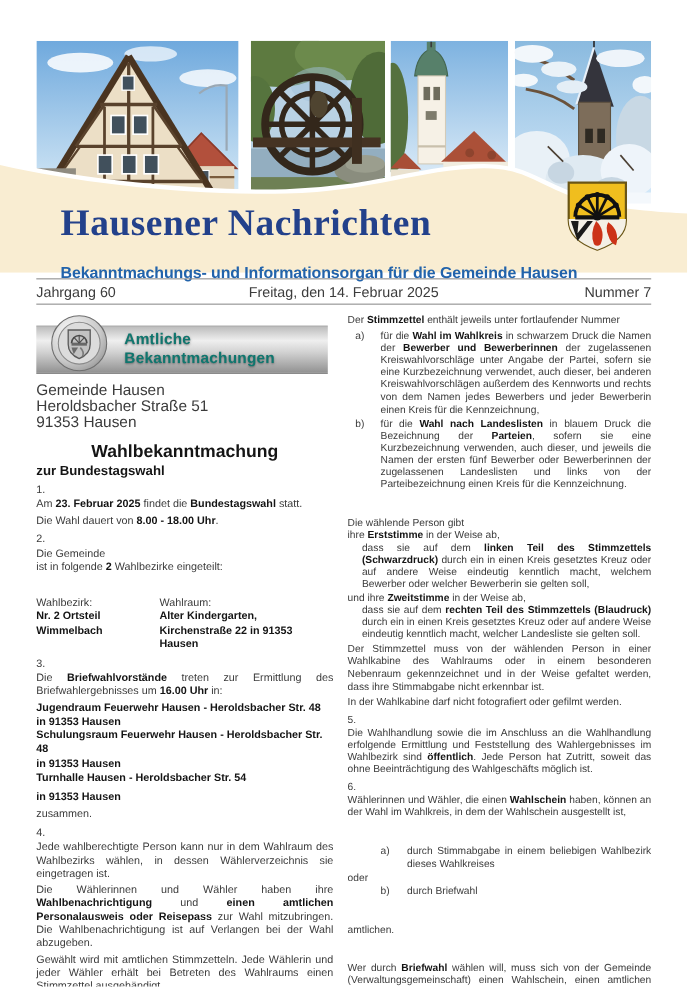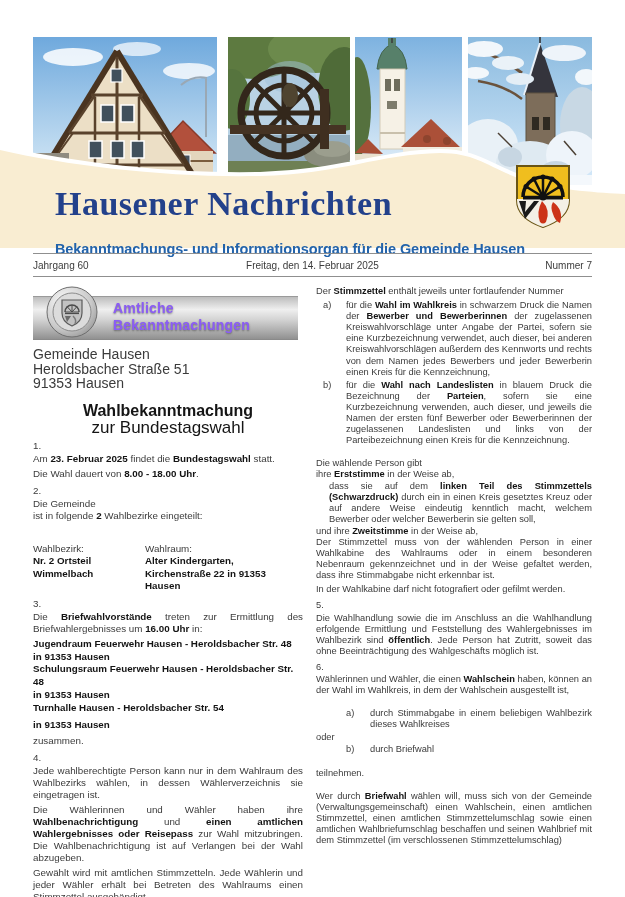--- a/index.html
+++ b/index.html
@@ -15,43 +15,43 @@
   .p2{left:228px;width:122px;height:145px;}
   .p3{left:355px;width:107px;height:145px;}
   .p4{left:468px;width:124px;height:148px;z-index:1;}
   .titleblock{position:absolute;left:55px;top:186px;z-index:4;}
   .nl-title{font-family:"Liberation Serif", serif;font-weight:600;font-size:34px;line-height:36px;color:#23418b;letter-spacing:.5px;}
   .nl-subtitle{font-size:14.5px;font-weight:bold;color:#2263ab;margin-top:19px;letter-spacing:-.1px;}
   .coat{position:absolute;left:514px;top:164px;z-index:5;}
 
   
   .infobar{position:absolute;left:33px;top:253px;width:559px;height:22px;display:flex;align-items:center;
-           border-top:1px solid #8f8f8f;border-bottom:1px solid #8f8f8f;font-size:10px;color:#3c3c3c;z-index:6;}
+           border-top:1px solid #8f8f8f;border-bottom:1px solid #8f8f8f;font-size:13px;color:#3c3c3c;z-index:6;}
   .infobar span{flex:1;}
   .infobar .mid{text-align:center;}
   .infobar .right{text-align:right;}
 
   
   .col-left{position:absolute;left:33px;top:286px;width:270px;font-size:9.8px;line-height:12px;color:#3b3b3b;}
   .col-right{position:absolute;left:316px;top:286px;width:276px;font-size:9.3px;line-height:11.1px;color:#3b3b3b;}
   b{color:#141414;}
 
   
   .badge{position:relative;height:52px;}
   .badge-bar{position:absolute;left:0;top:10px;width:265px;height:42px;
              background:linear-gradient(180deg,#bdbdbd 0%,#efefef 30%,#d2d2d2 55%,#919191 100%);
              border-top:1px solid #9a9a9a;border-bottom:1px solid #8a8a8a;}
   .badge-emblem{position:absolute;left:13px;top:0;z-index:2;}
-  .badge-text{position:absolute;left:80px;top:14px;z-index:2;color:#8b5cf6;font-weight:bold;font-size:14px;line-height:16.5px;
+  .badge-text{position:absolute;left:80px;top:14px;z-index:2;color:#0f766e;font-weight:bold;font-size:14px;line-height:16.5px;
               text-shadow:0 1px 2px rgba(90,90,90,.85);letter-spacing:.2px;}
 
   .address{margin-top:9px;font-size:14px;line-height:14.5px;}
 
   h1.ann{font-size:16px;line-height:18px;font-weight:bold;color:#151515;text-align:center;margin:11px 0 2px 0;}
-  h2.ann{font-size:17px;font-weight:normal;color:#151515;text-align:center;margin:0 0 6px 0;}
+  h2.ann{font-size:12px;font-weight:bold;color:#151515;margin:0 0 6px 0;}
 
   p{margin:0 0 3px 0;}
   .just{text-align:justify;}
   .num{margin:5px 0 1px 0;}
   .bold-line{font-weight:bold;color:#141414;line-height:12.8px;}
   .gap-top{margin-top:4px;}
 
   
   .vtable{margin:21px 0 4px 0;}
   .vrow{display:flex;}
@@ -59,21 +59,21 @@
   .vc2{flex:1;}
   .vb{font-weight:bold;color:#141414;}
   .vrow div{line-height:12.6px;}
 
   
   .li{position:relative;padding-left:30px;margin:0 0 2px 0;}
   .li .lbl{position:absolute;left:7px;top:0;}
   .li2{position:relative;padding-left:54px;margin:0 0 2px 0;}
   .li2 .lbl{position:absolute;left:30px;top:0;}
   .indent{padding-left:13px;}
-  .sp-above{margin-top:12px;}
+  .sp-above{margin-top:24px;}
 </style>
 </head>
 <body>
 
 <div class="page">
 
   <div class="masthead">
 
     <div class="photo p1">
       <svg width="184" height="145" viewBox="0 0 184 145">
@@ -328,21 +328,21 @@
     <div class="bold-line">Jugendraum Feuerwehr Hausen - Heroldsbacher Str. 48</div>
     <div class="bold-line">in 91353 Hausen</div>
     <div class="bold-line">Schulungsraum Feuerwehr Hausen - Heroldsbacher Str. 48</div>
     <div class="bold-line">in 91353 Hausen</div>
     <div class="bold-line">Turnhalle Hausen - Heroldsbacher Str. 54</div>
     <div class="bold-line gap-top">in 91353 Hausen</div>
     <p class="gap-top">zusammen.</p>
 
     <p class="num">4.</p>
     <p class="just">Jede wahlberechtigte Person kann nur in dem Wahlraum des Wahlbezirks wählen, in dessen Wählerverzeichnis sie eingetragen ist.</p>
-    <p class="just"><span>Die Wählerinnen und Wähler haben ihre </span><b>Wahlbenachrichtigung</b><span> und </span><b>einen amtlichen Wahlergebnisses oder Reisepass</b><span> zur Wahl mitzubringen. Die Wahlbenachrichtigung ist auf Verlangen bei der Wahl abzugeben.</span></p>
+    <p class="just"><span>Die Wählerinnen und Wähler haben ihre </span><b>Wahlbenachrichtigung</b><span> und </span><b>einen amtlichen Personalausweis oder Reisepass</b><span> zur Wahl mitzubringen. Die Wahlbenachrichtigung ist auf Verlangen bei der Wahl abzugeben.</span></p>
     <p class="just">Gewählt wird mit amtlichen Stimmzetteln. Jede Wählerin und jeder Wähler erhält bei Betreten des Wahlraums einen Stimmzettel ausgehändigt.</p>
 
   </div>
 
   <div class="col-right">
 
     <p><span>Der </span><b>Stimmzettel</b><span> enthält jeweils unter fortlaufender Nummer</span></p>
 
     <div class="li">
       <span class="lbl">a)</span>
@@ -350,37 +350,38 @@
     </div>
     <div class="li">
       <span class="lbl">b)</span>
       <div class="just"><span>für die </span><b>Wahl nach Landeslisten</b><span> in blauem Druck die Bezeichnung der </span><b>Parteien</b><span>, sofern sie eine Kurzbezeichnung verwenden, auch dieser, und jeweils die Namen der ersten fünf Bewerber oder Bewerberinnen der zugelassenen Landeslisten und links von der Parteibezeichnung einen Kreis für die Kennzeichnung.</span></div>
     </div>
 
     <p class="sp-above" style="margin-bottom:0">Die wählende Person gibt</p>
     <p style="margin-bottom:0"><span>ihre </span><b>Erststimme</b><span> in der Weise ab,</span></p>
     <div class="indent just" style="margin-bottom:1px"><span>dass sie auf dem </span><b>linken Teil des Stimmzettels (Schwarzdruck)</b><span> durch ein in einen Kreis gesetztes Kreuz oder auf andere Weise eindeutig kenntlich macht, welchem Bewerber oder welcher Bewerberin sie gelten soll,</span></div>
     <p style="margin-bottom:0"><span>und ihre </span><b>Zweitstimme</b><span> in der Weise ab,</span></p>
+    <div class="indent just" style="margin-bottom:3px"><span>dass sie auf dem </span><b>rechten Teil des Stimmzettels (Blaudruck)</b><span> durch ein in einen Kreis gesetztes Kreuz oder auf andere Weise eindeutig kenntlich macht, welcher Landesliste sie gelten soll.</span></div>
 
     <p class="just">Der Stimmzettel muss von der wählenden Person in einer Wahlkabine des Wahlraums oder in einem besonderen Nebenraum gekennzeichnet und in der Weise gefaltet werden, dass ihre Stimmabgabe nicht erkennbar ist.</p>
     <p>In der Wahlkabine darf nicht fotografiert oder gefilmt werden.</p>
 
     <p class="num">5.</p>
     <p class="just"><span>Die Wahlhandlung sowie die im Anschluss an die Wahlhandlung erfolgende Ermittlung und Feststellung des Wahlergebnisses im Wahlbezirk sind </span><b>öffentlich</b><span>. Jede Person hat Zutritt, soweit das ohne Beeinträchtigung des Wahlgeschäfts möglich ist.</span></p>
 
     <p class="num">6.</p>
     <p class="just"><span>Wählerinnen und Wähler, die einen </span><b>Wahlschein</b><span> haben, können an der Wahl im Wahlkreis, in dem der Wahlschein ausgestellt ist,</span></p>
 
     <div class="li2 sp-above just">
       <span class="lbl">a)</span>
       <span>durch Stimmabgabe in einem beliebigen Wahlbezirk dieses Wahlkreises</span>
     </div>
     <p style="margin-bottom:1px">oder</p>
     <div class="li2">
       <span class="lbl">b)</span>
       <span>durch Briefwahl</span>
     </div>
 
-    <p class="sp-above">teilnehmen.</p>
+    <p class="sp-above">amtlichen.</p>
     <p class="just sp-above"><span>Wer durch </span><b>Briefwahl</b><span> wählen will, muss sich von der Gemeinde (Verwaltungsgemeinschaft) einen Wahlschein, einen amtlichen Stimmzettel, einen amtlichen Stimmzettelumschlag sowie einen amtlichen Wahlbriefumschlag beschaffen und seinen Wahlbrief mit dem Stimmzettel (im verschlossenen Stimmzettelumschlag)</span></p>
   </div>
 
 </div>
 
 </body></html>

